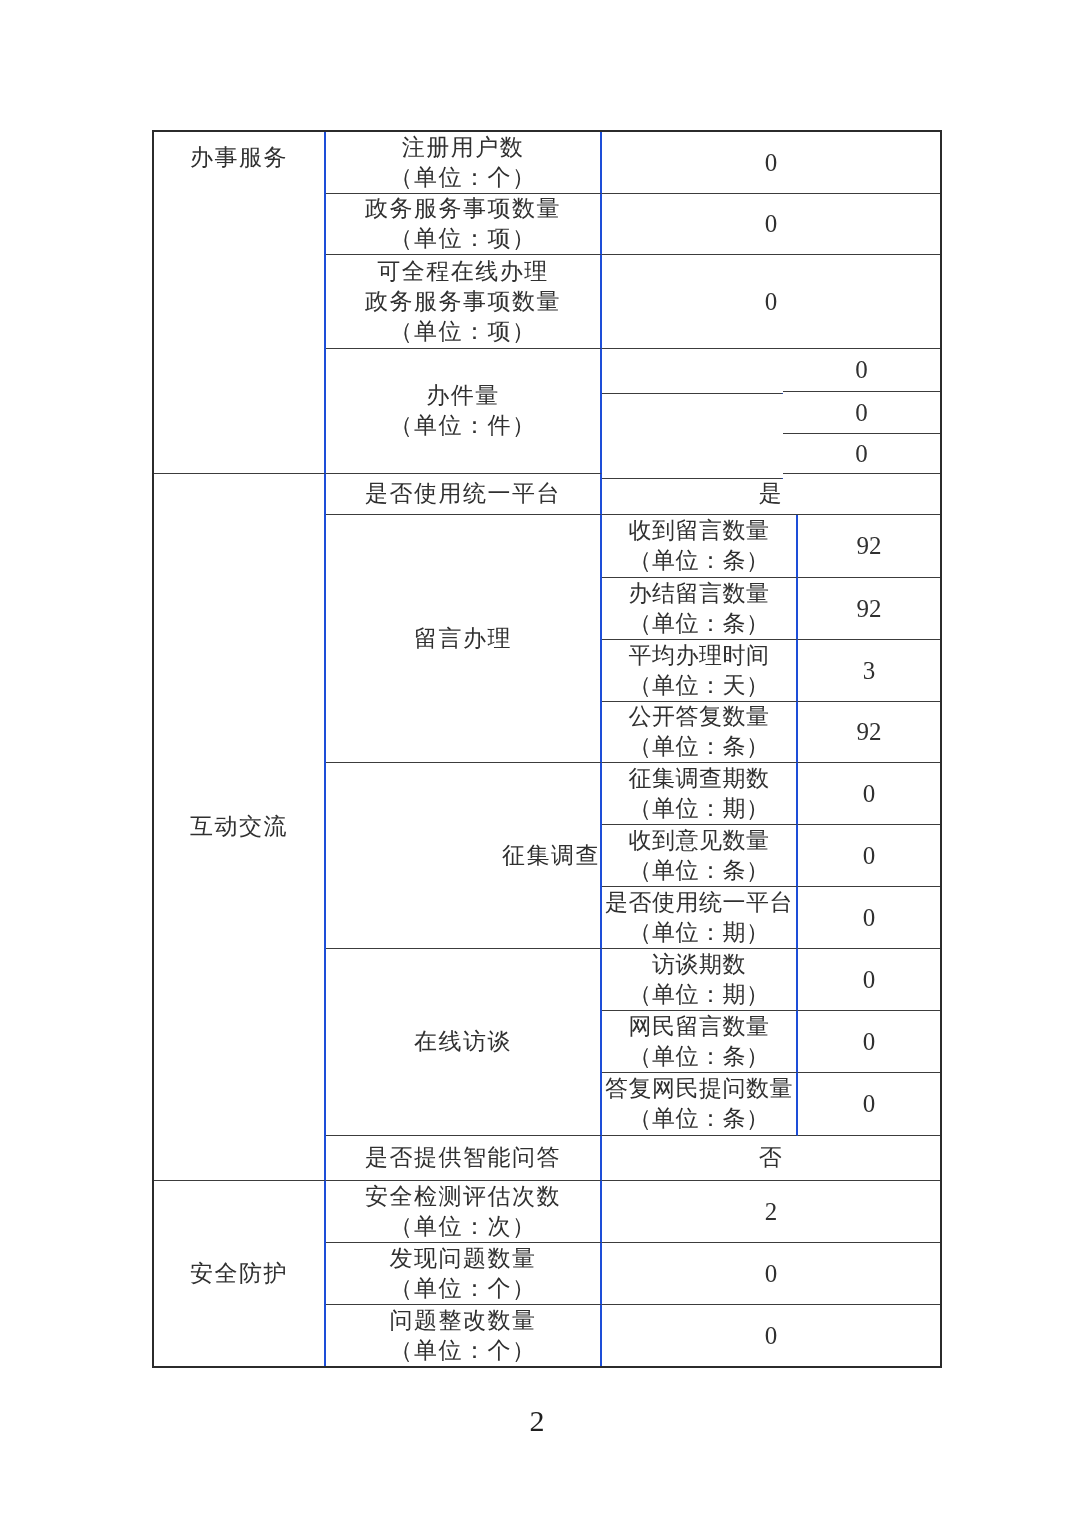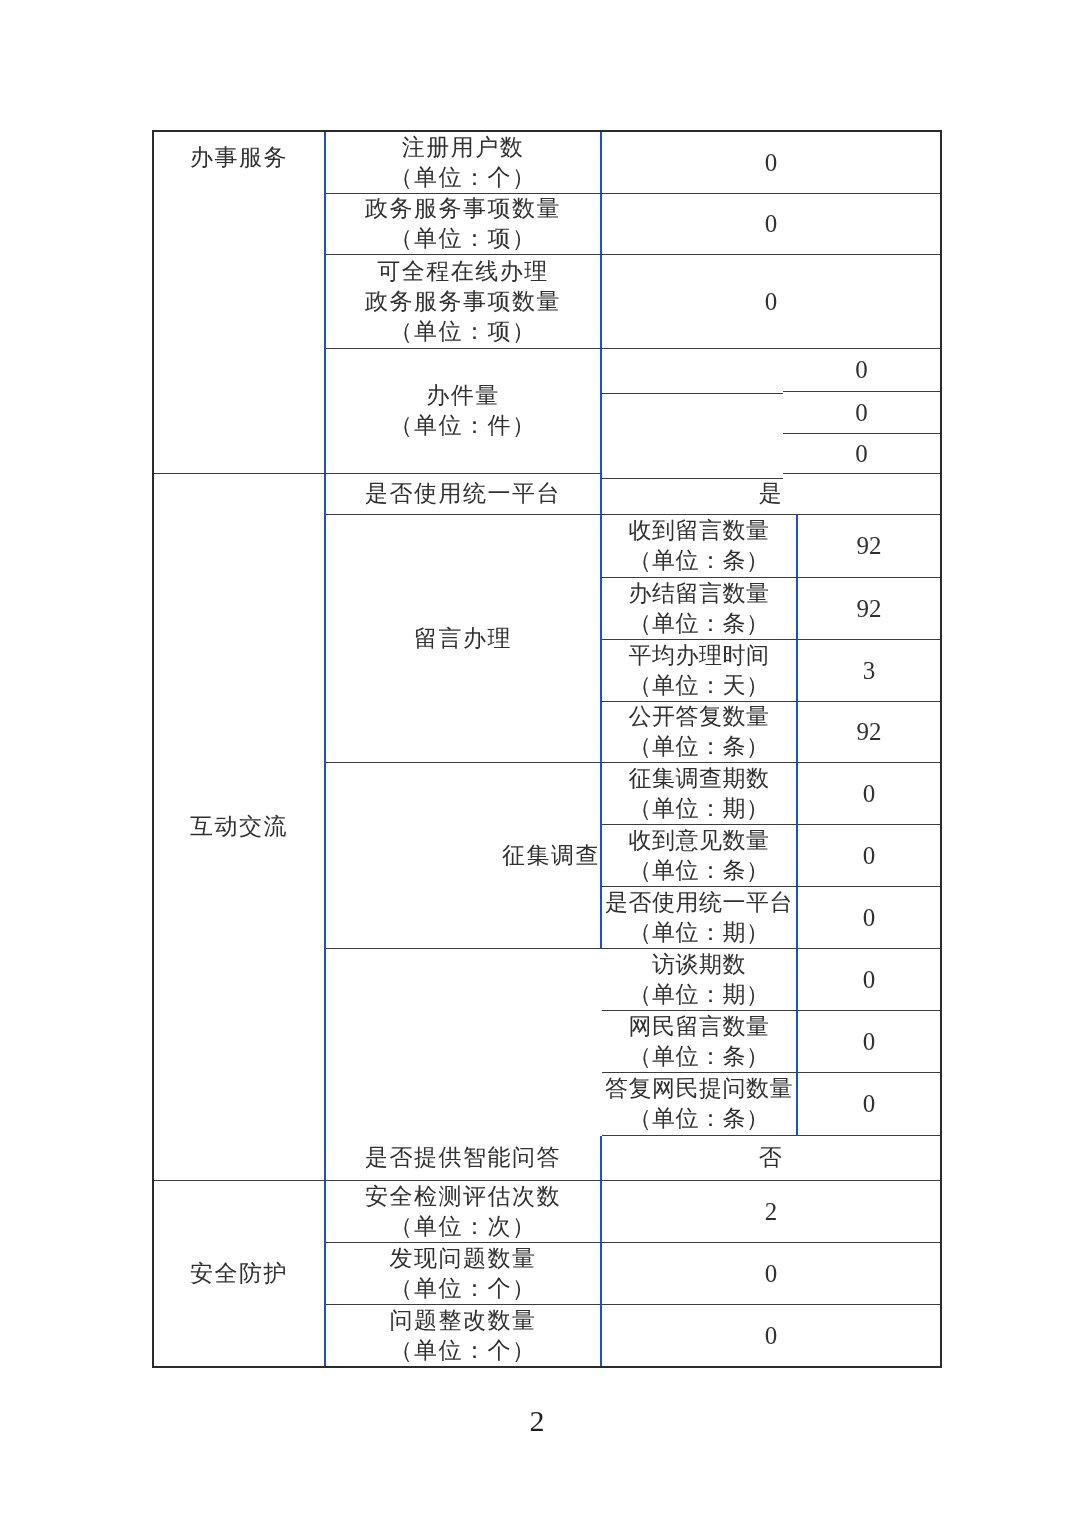--- a/index.html
+++ b/index.html
@@ -204,20 +204,23 @@
   <div class="c s34 sub" style="grid-row:14/15">
     <div class="lbl">
       <div>是否使用统一平台</div>
       <div>（单位：期）</div>
     </div>
   </div>
   <div class="c v5 nr" style="grid-row:14/15">
     <div class="num">0</div>
   </div>
 
+  <div class="c g-interview">
+    <div class="lbl">在线访谈</div>
+  </div>
   <div class="c s34 sub" style="grid-row:15/16">
     <div class="lbl">
       <div>访谈期数</div>
       <div>（单位：期）</div>
     </div>
   </div>
   <div class="c v5 nr" style="grid-row:15/16">
     <div class="num">0</div>
   </div>
   <div class="c s34 sub" style="grid-row:16/17">

